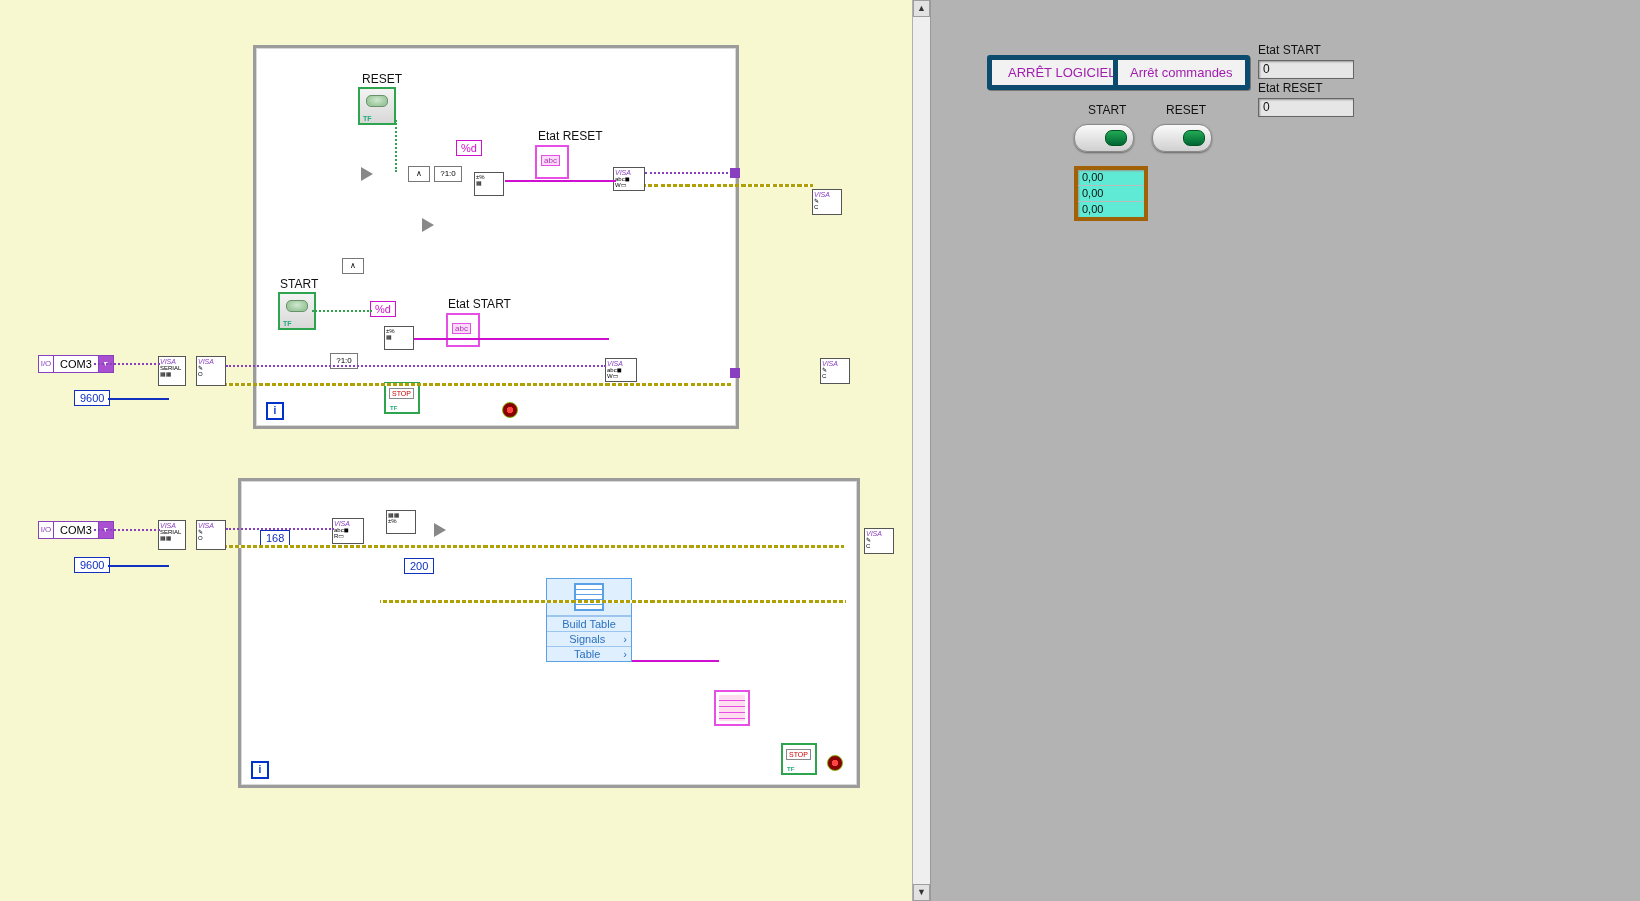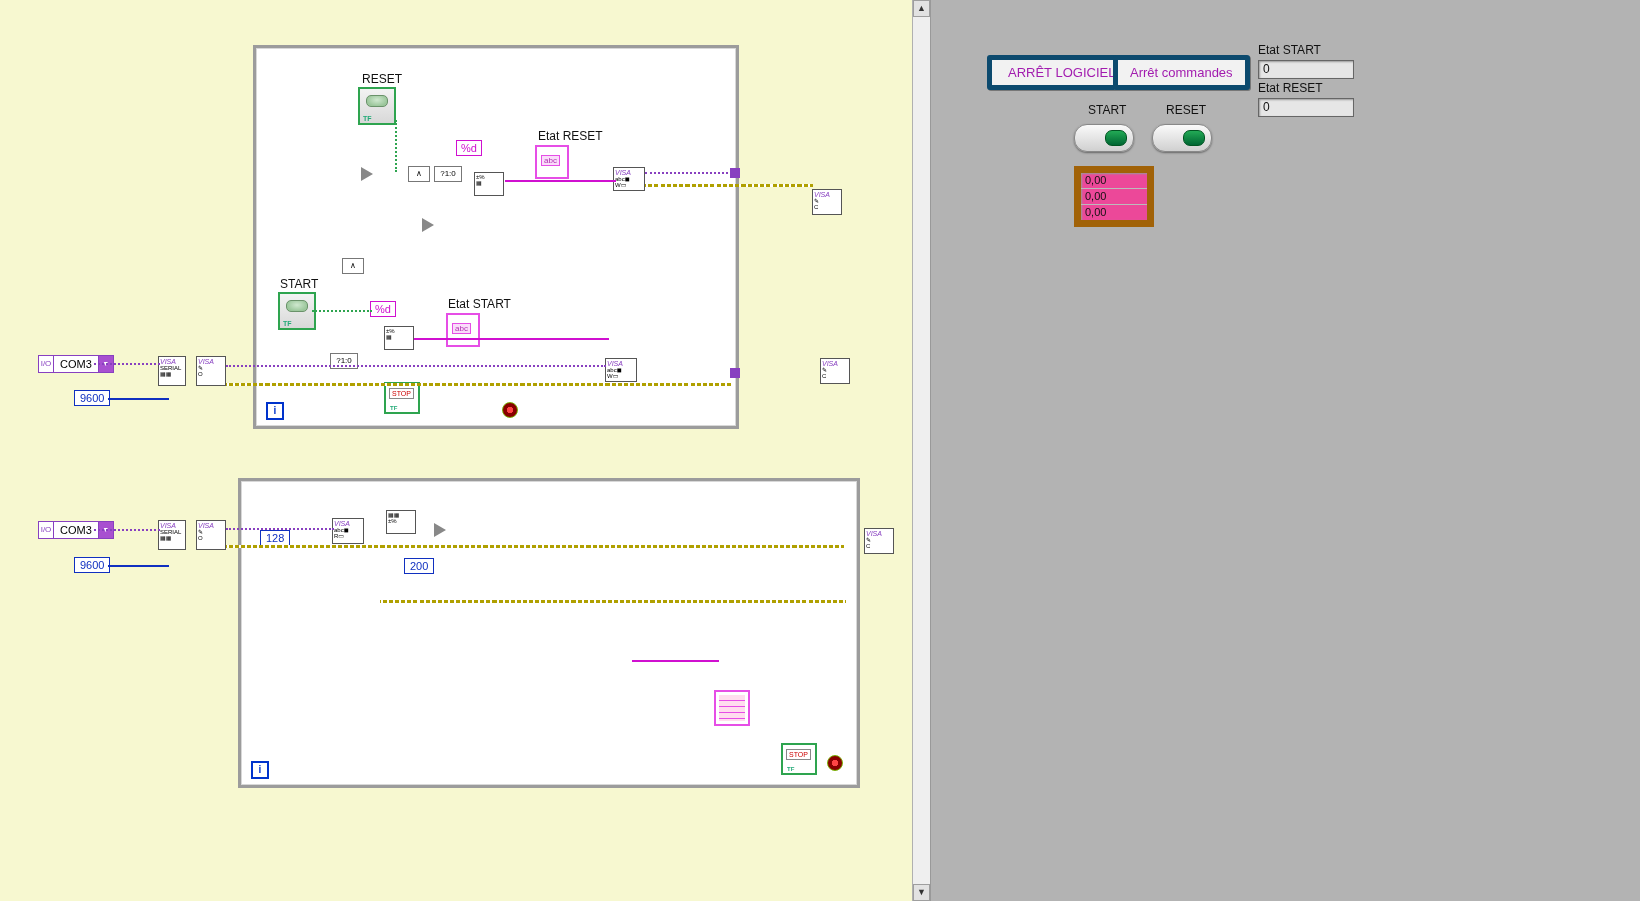--- a/index.html
+++ b/index.html
@@ -44,21 +44,21 @@
   .express .hdr .grid{width:26px;height:24px;border:2px solid #5aa0e6;background:repeating-linear-gradient(#fff,#fff 4px,#5aa0e6 4px,#5aa0e6 5px),repeating-linear-gradient(90deg,#fff,#fff 4px,#5aa0e6 4px,#5aa0e6 5px)}
   .express .row{border-top:1px solid #9cc6ef;padding:1px 4px;color:#2b70bf}
   .express .row.arrow::after{content:"›";float:right;color:#2b70bf}
   
   .right-panel{flex:1;background:#b3b3b3;position:relative}
   .fp-btn{position:absolute;background:#f2f2f2;border:5px solid #0c4a6e;border-radius:3px;padding:5px 16px;font-size:13px;color:#a21caf;box-shadow:1px 1px 0 #777;cursor:pointer}
   .fp-label{position:absolute;font-size:12px;color:#111}
   .fp-num{position:absolute;background:#e6e6e6;border:1px solid #666;width:86px;height:17px;padding:0 4px;font-size:12px;line-height:17px;color:#111;box-shadow:inset 1px 1px 2px #999}
   .fp-toggle{position:absolute;width:58px;height:26px;border-radius:13px;background:linear-gradient(#fafafa,#d0d0d0);border:1px solid #888;box-shadow:0 1px 2px #666}
   .fp-toggle .dot{position:absolute;right:6px;top:5px;width:20px;height:14px;border-radius:7px;background:linear-gradient(#2a5,#063);border:1px solid #052}
-  .fp-table{position:absolute;border:7px solid #a16207;background:#ec4899;box-shadow:inset 1px 1px 2px #999}
+  .fp-table{position:absolute;border:4px solid #a16207;background:#5eead4;box-shadow:inset 1px 1px 2px #999}
   .fp-table .cell{height:15px;line-height:15px;padding:0 4px;font-size:11px;color:#111;border-bottom:1px solid #bbb}
   
   .wire{position:absolute;pointer-events:none}
   .wire.h{height:0;border-top:2px dotted}
   .wire.v{width:0;border-left:2px dotted}
   .wire.visa{border-color:#8840c0}
   .wire.num{border-top-style:solid;border-left-style:solid;border-color:#1030c0}
   .wire.str{border-top-style:solid;border-left-style:solid;border-color:#d010d0}
   .wire.bool{border-color:#2ea44f}
   .wire.err{border-top:3px solid #b0a000;border-image:repeating-linear-gradient(90deg,#b0a000 0 4px,#fff 4px 6px) 3}
@@ -154,26 +154,34 @@
 
     <div class="visa-ctl" style="left:38px;top:521px">
       <div class="io">I/O</div>
       <div class="name">COM3</div>
       <div class="menu">▾</div>
     </div>
     <div class="num-const" style="left:74px;top:557px">9600</div>
     <div class="node" style="left:158px;top:520px;width:28px;height:30px"><span class="visa">VISA</span><br>SERIAL<br>▦▦</div>
     <div class="node" style="left:196px;top:520px;width:30px;height:30px"><span class="visa">VISA</span><br>✎<br>O</div>
 
-    <div class="num-const" style="left:260px;top:530px">128</div>
+    <div class="num-const" style="left:260px;top:530px">168</div>
     <div class="node" style="left:332px;top:518px;width:32px;height:26px"><span class="visa">VISA</span><br>abc◼<br>R▭</div>
     <div class="node" style="left:386px;top:510px;width:30px;height:24px">▦▦<br>±%</div>
     <div class="num-const" style="left:404px;top:558px">200</div>
     <div class="tri" style="left:434px;top:523px"></div>
 
+    <div class="express" style="left:546px;top:578px;width:86px">
+      <div class="hdr">
+          <div class="grid"></div>
+        </div>
+      <div class="row">Build Table</div>
+      <div class="row arrow">Signals</div>
+      <div class="row arrow">Table</div>
+    </div>
 
     <div class="tblind" style="left:714px;top:690px"></div>
 
     <div class="node" style="left:864px;top:528px;width:30px;height:26px"><span class="visa">VISA</span><br>✎<br>C</div>
 
     <div class="wire h visa" style="left:94px;top:529px;width:66px"></div>
     <div class="wire h num" style="left:108px;top:565px;width:58px"></div>
     <div class="wire h err" style="left:226px;top:545px;width:618px"></div>
     <div class="wire h visa" style="left:226px;top:528px;width:108px"></div>
     <div class="wire h str" style="left:632px;top:660px;width:84px"></div>

